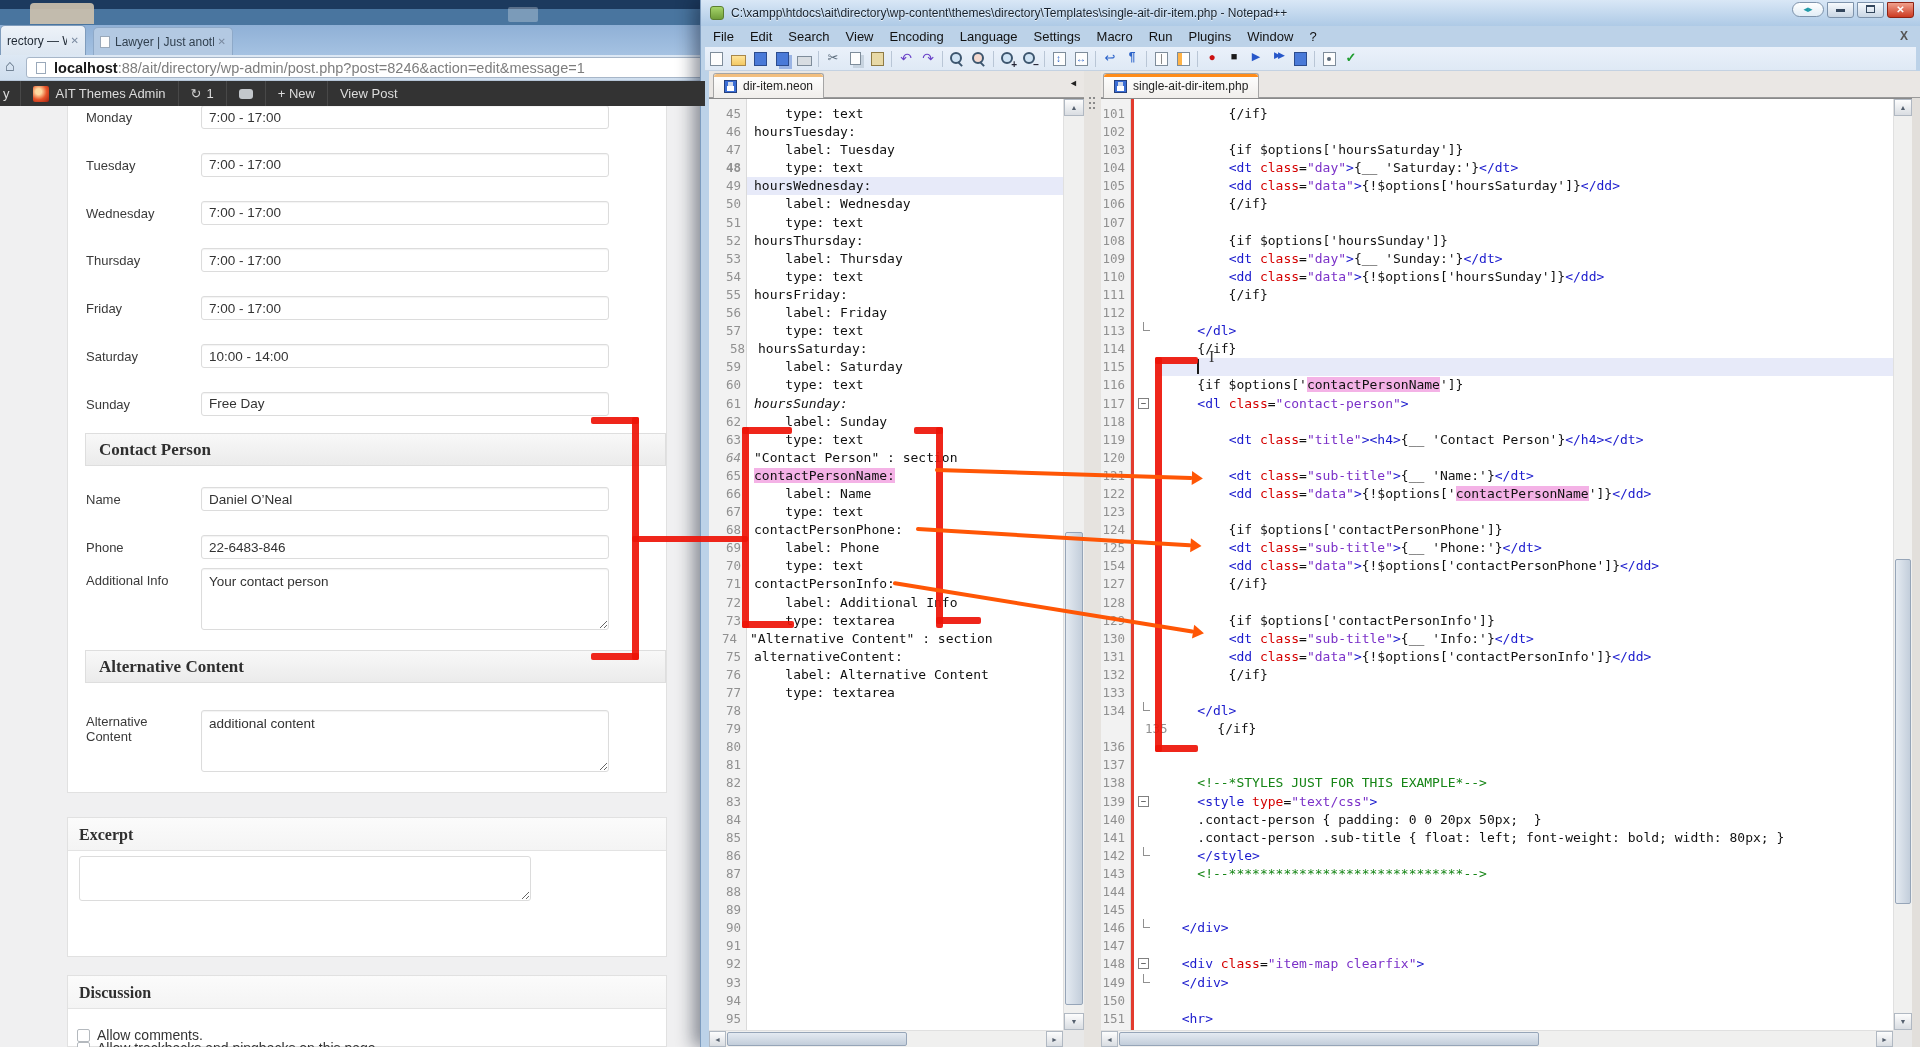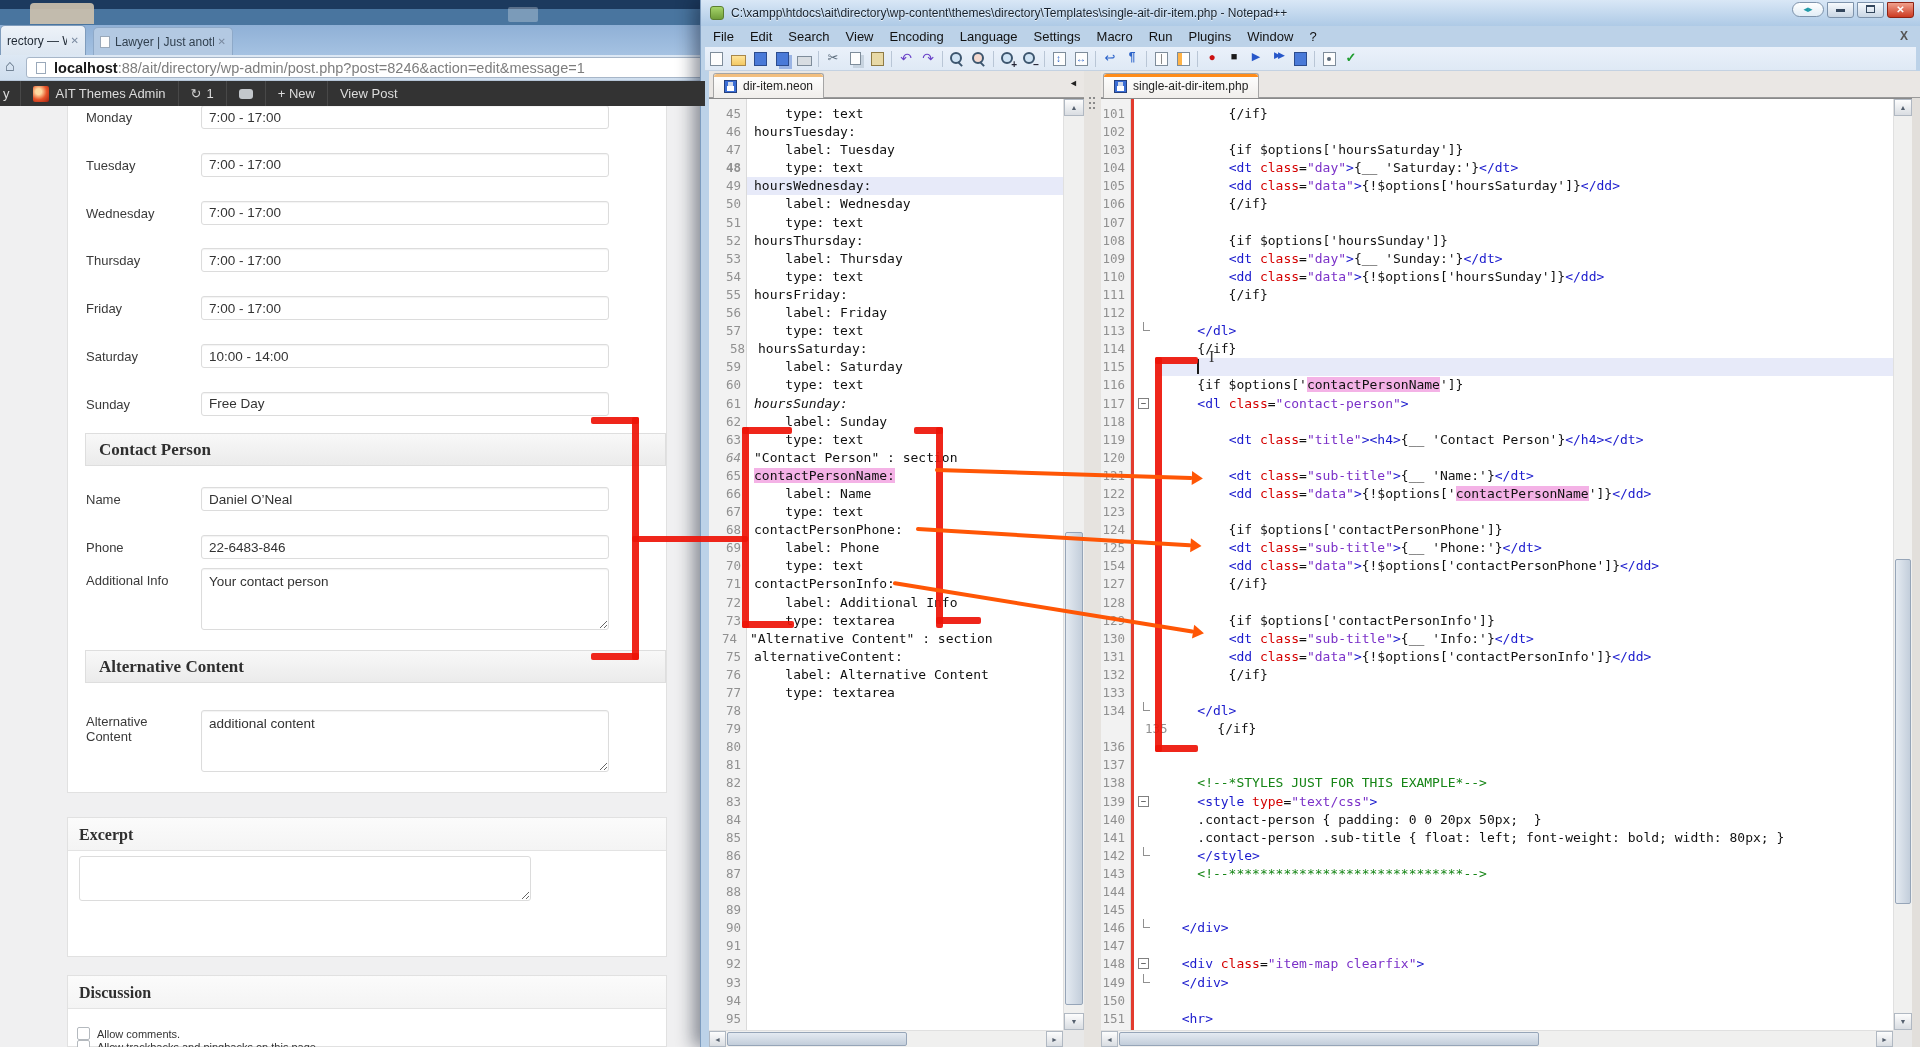--- a/index.html
+++ b/index.html
@@ -48,21 +48,21 @@
          border:1px solid #dedede;font-family:"Liberation Serif",serif;font-weight:bold;font-size: 17px;color:#2f2f2f;
          line-height:31px;padding-left:13px;box-sizing:border-box;}
   .mb-h{height:33px;border-bottom:1px solid #e3e3e3;background:linear-gradient(#fbfbfb,#f4f4f4);
         font-family:"Liberation Serif",serif;font-weight:bold;font-size:16px;color:#2f2f2f;line-height:33px;padding-left:11px;}
   .excerpt-panel{left:67px;top:817px;width:600px;height:140px;}
   .excerpt-ta{position:absolute;left:11px;top:38px;width:452px;height:45px;border:1px solid #dcdcdc;border-radius:3px;resize:both;
               font-family:"Liberation Sans",sans-serif;font-size:13px;}
   .excerpt-desc{position:absolute;left:11px;top:88px;width:475px;font-size:13px;color:#555;line-height:18px;margin:0;}
   .excerpt-desc a{color:#21759b;}
   .discussion-panel{left:67px;top:975px;width:600px;height:72px;}
-  .chkrow{position:absolute;left:9px;display:flex;align-items:center;font-size:11px;color:#333;}
+  .chkrow{position:absolute;left:9px;display:flex;align-items:center;font-size:14px;color:#333;}
   .chk{width:13px;height:13px;border:1px solid #b4b9be;background:#fff;border-radius:2px;margin-right:7px;flex:none;}
   
   .np{position:absolute;left:700px;top:0;width:1220px;height:1047px;background:#bcd2e8;border-left:1px solid #7e9cbe;
       box-shadow:-7px 0 16px rgba(10,20,40,.45);}
   .np-title{position:absolute;left:0;top:0;right:0;height:26px;background:linear-gradient(#d9e7f6,#aecae6);
             display:flex;align-items:center;font-size:12px;color:#15202c;}
   .np-ico{width:14px;height:14px;background:linear-gradient(#a5d46a,#6f9d3a);border:1px solid #5b7f31;border-radius:3px;
           margin:0 7px 0 9px;flex:none;}
   .np-title-text{text-shadow:0 1px 0 rgba(255,255,255,.7);white-space:nowrap;}
   .np-btns{position:absolute;top:2px;right:6px;display:flex;gap:3px;align-items:flex-start;}

